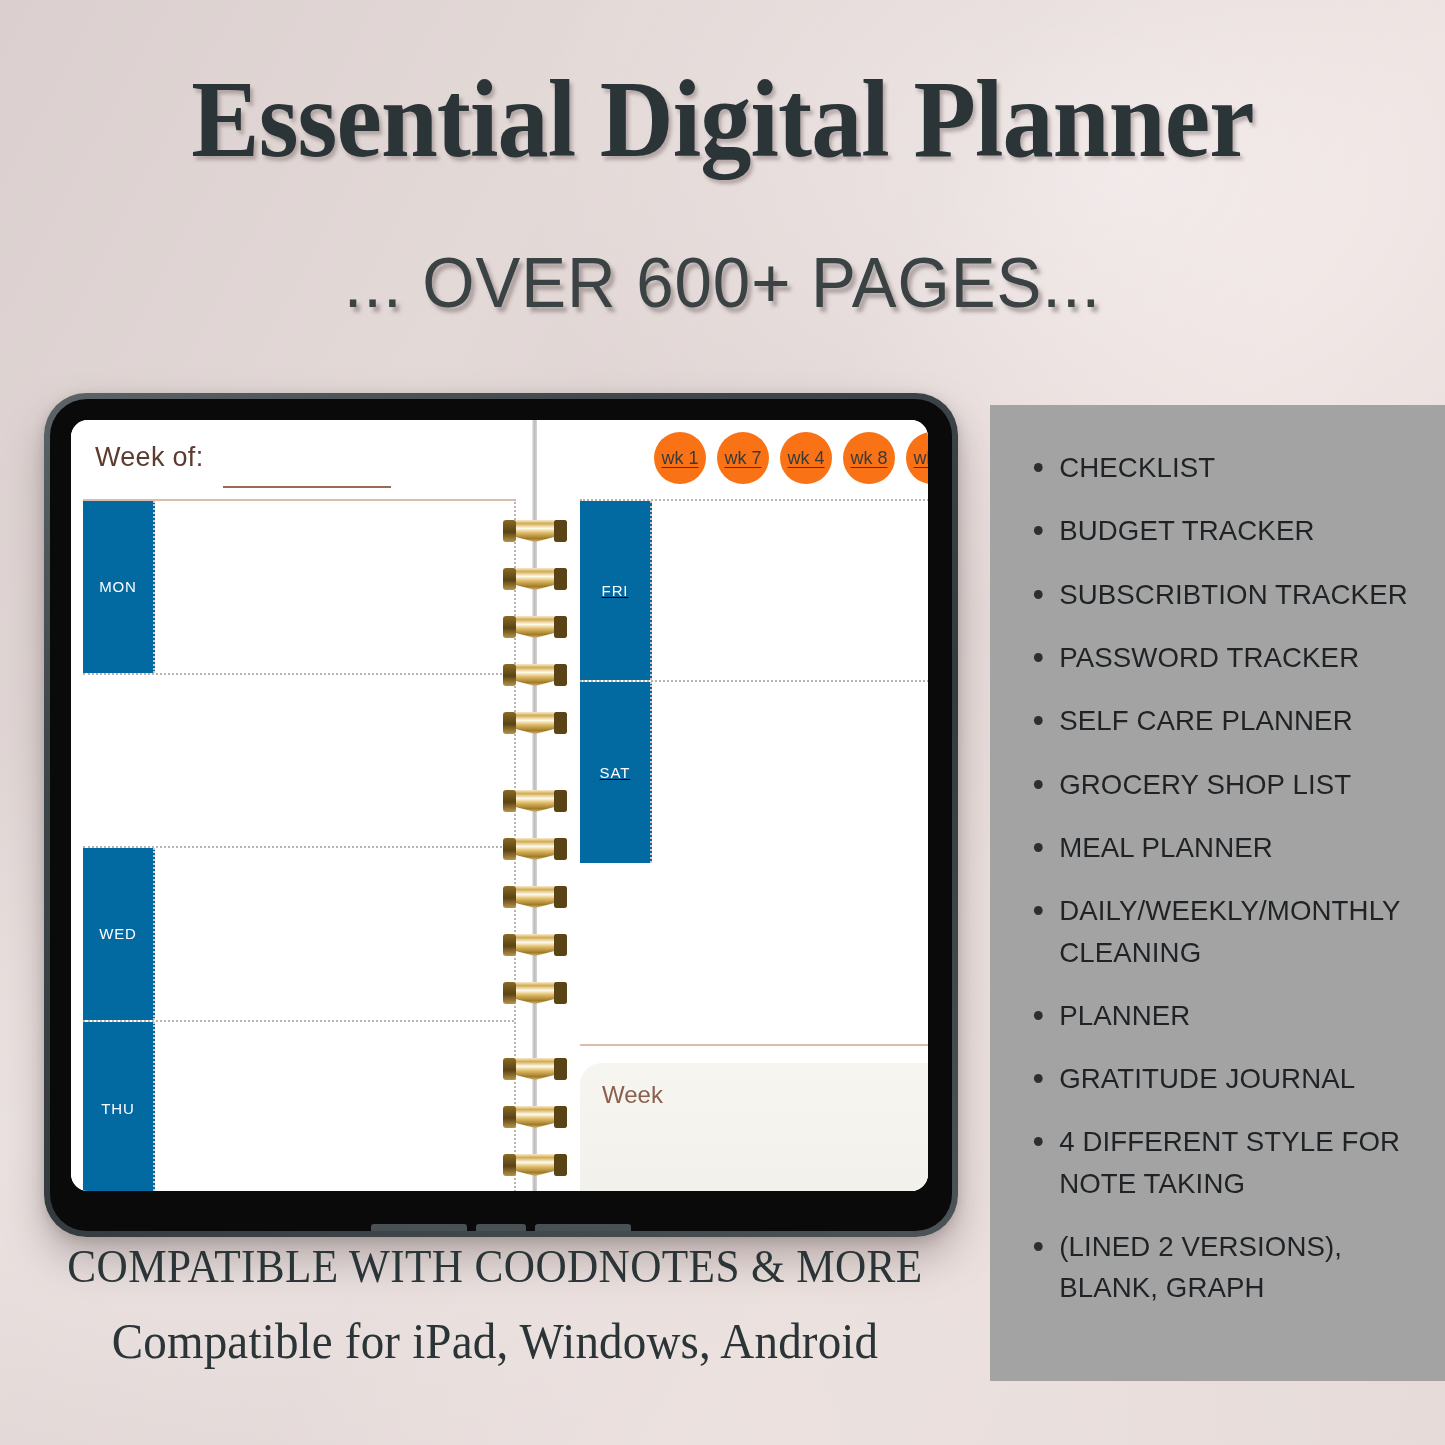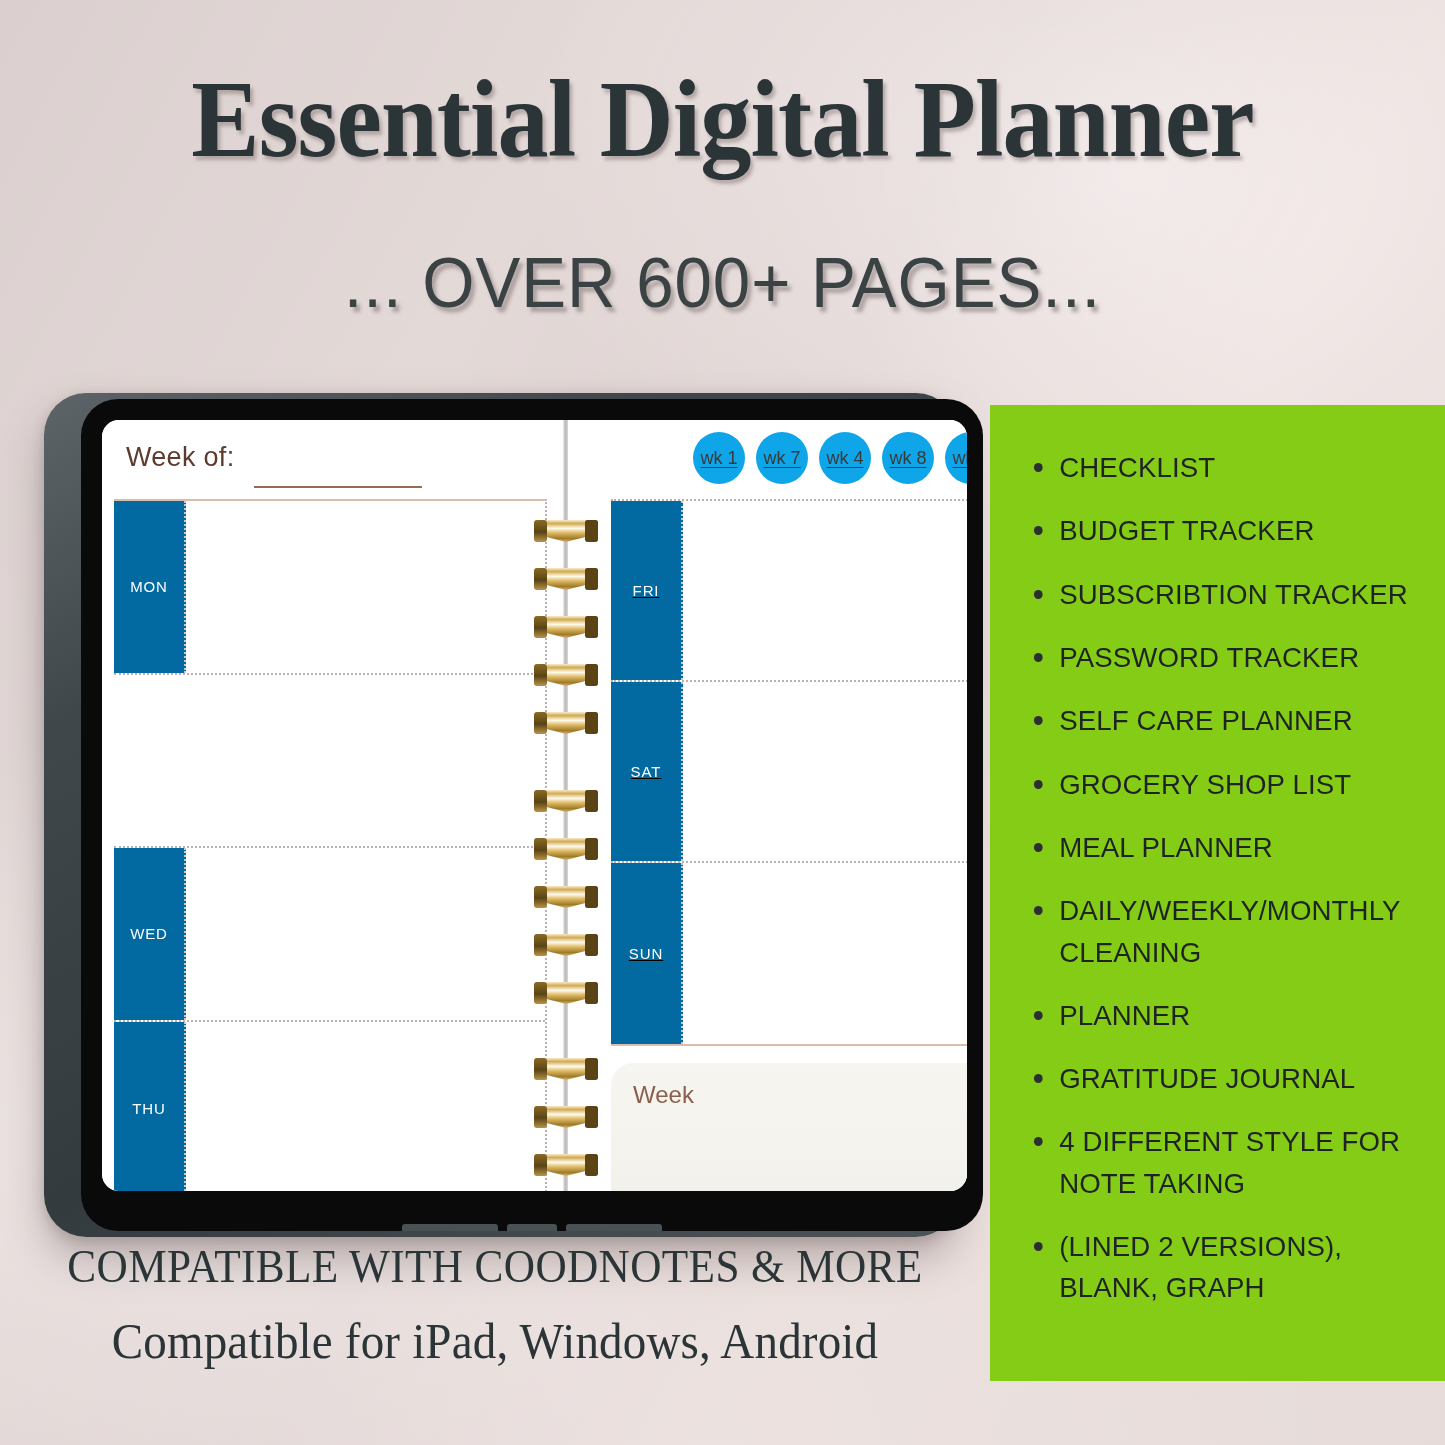--- a/index.html
+++ b/index.html
@@ -52,24 +52,23 @@
     width:914px; height:844px;
     background:linear-gradient(150deg,#5d6468 0%,#40474b 25%,#343b3f 60%,#4d5458 100%);
     border-radius:42px;
     padding:6px;
     box-shadow:0 22px 40px rgba(108,92,92,.40), 0 4px 12px rgba(90,75,75,.25);
   }
   .tablet-inner{
     width:100%; height:100%;
     background:#0a0a0b;
     border-radius:37px;
-    padding:21px 16px 40px 21px;
+    padding:21px 24px 40px 21px;
     position:relative;
     overflow:hidden;
-    margin-left:31px;
   }
   .screen{
     position:relative;
     width:100%; height:100%;
     background:#ffffff;
     border-radius:17px;
     overflow:hidden;
   }
   
   .speakers{
@@ -96,21 +95,21 @@
     width:168px; height:0; border-bottom:2.5px solid #9b6a55;
   }
 
   
   .wk-tabs{
     position:absolute; right:-30px; top:12px;
     display:flex; gap:11px;
   }
   .wk-tab{
     width:52px; height:52px; border-radius:50%;
-    background:#0ea5e9;
+    background:#f97316;
     display:flex; align-items:center; justify-content:center;
     font-size:18px; color:#3a3a3a;
     text-decoration:underline;
     text-underline-offset:3px;
   }
 
   
   .left-pane{
     position:absolute;
     left:12px; top:79px;
@@ -196,21 +195,21 @@
   .notes-label{
     position:absolute; left:22px; top:18px;
     font-size:24px; color:#8a5f4d;
   }
 
   
   .feature-panel{
     position:absolute;
     left:990px; top:405px;
     width:455px; height:976px;
-    background:#84cc16;
+    background:#a3a3a3;
   }
   .feature-list{
     list-style:none;
     padding:42px 14px 0 42px;
   }
   .feature-list li{
     position:relative;
     font-size:28.5px;
     line-height:1.45;
     color:#1f2325;
@@ -330,24 +329,20 @@
             </div>
           </div>
 
         <div class="right-pane">
           <div class="day-row">
             <div class="day-label">FRI</div>
             <div class="day-body"></div>
           </div>
           <div class="day-row">
             <div class="day-label">SAT</div>
-            <div class="day-body"></div>
-          </div>
-          <div class="day-row">
-            <div class="day-label">SUN</div>
             <div class="day-body"></div>
           </div>
         </div>
 
         <div class="notes-box">
           <div class="notes-label">Week</div>
         </div>
 
       </div>
     </div>

